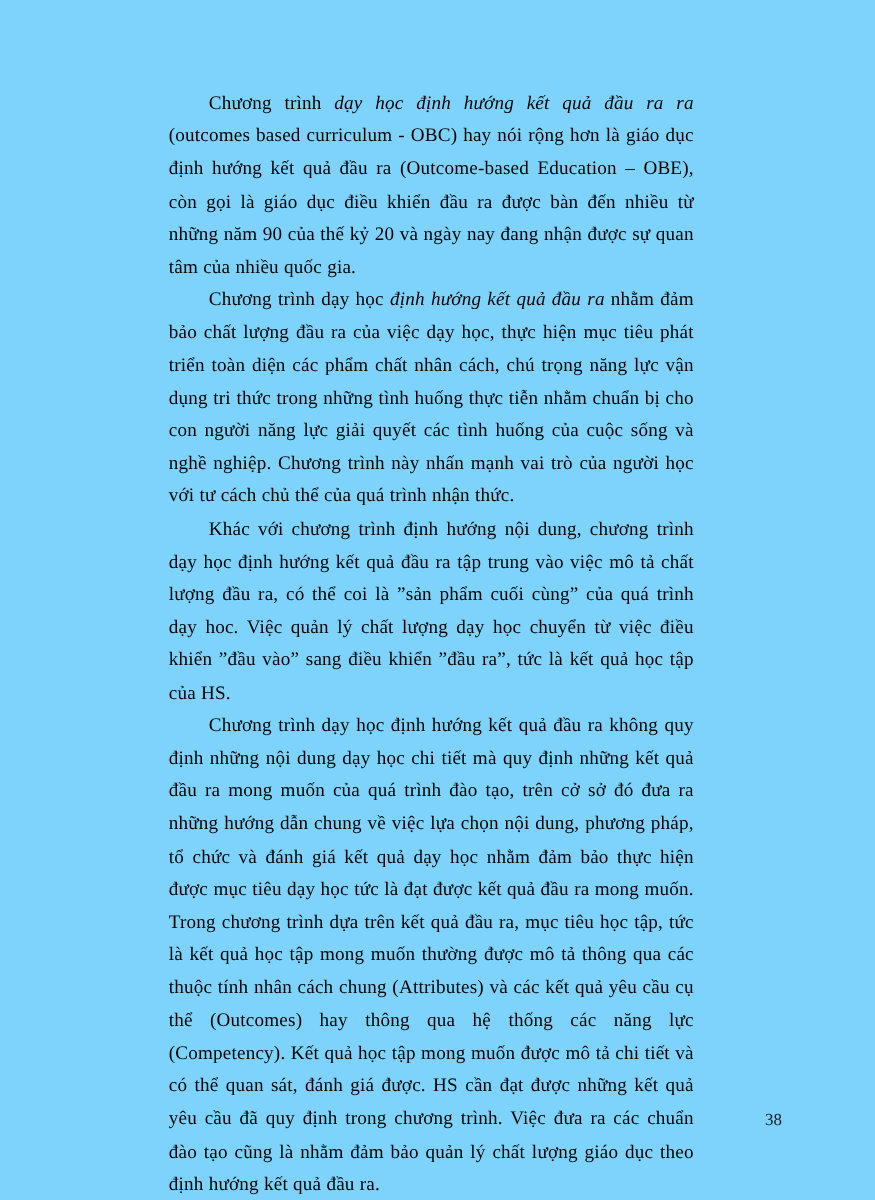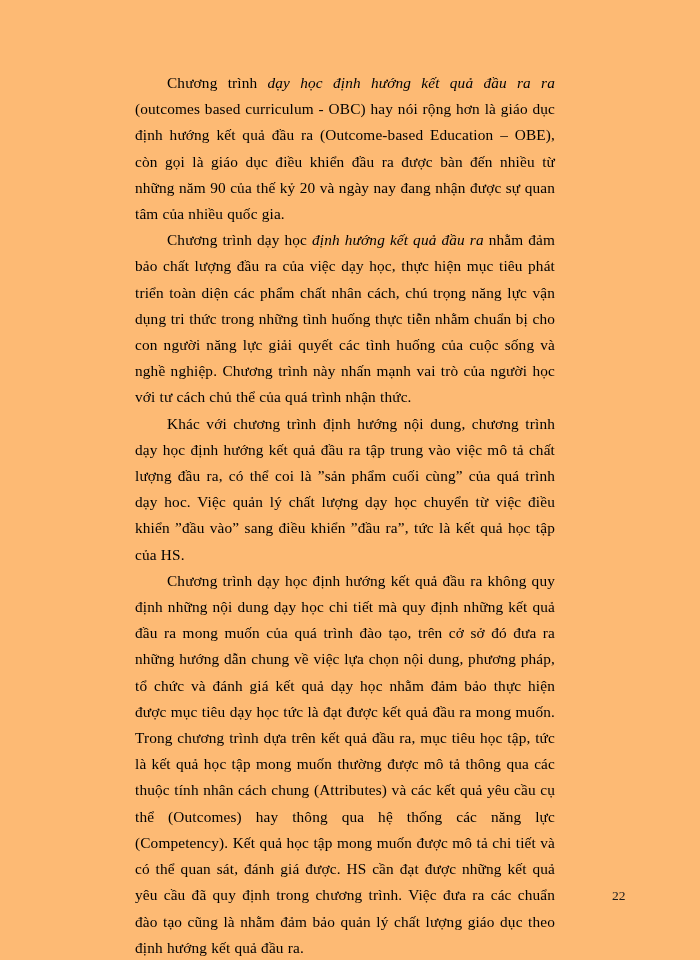--- a/index.html
+++ b/index.html
@@ -9,21 +9,21 @@
     background: #ffffff;
   }
   body {
     font-family: "Liberation Serif", "DejaVu Serif", serif;
     color: #000000;
   }
   .page {
     position: relative;
     width: 700px;
     height: 960px;
-    background: #fdba74;
+    background: #7dd3fc;
     box-sizing: border-box;
     overflow: hidden;
     padding-left: 20px;
   }
   .text-column {
     position: absolute;
     left: 135px;
     top: 70px;
     width: 420px;
   }
@@ -60,15 +60,15 @@
 <div class="page">
 
   <div class="text-column">
     <p class="para">Chương trình <i>dạy học định hướng kết quả đầu ra ra</i> (outcomes based curriculum - OBC) hay nói rộng hơn là giáo dục định hướng kết quả đầu ra (Outcome-based Education – OBE), còn gọi là giáo dục điều khiển đầu ra được bàn đến nhiều từ những năm 90 của thế kỷ 20 và ngày nay đang nhận được sự quan tâm của nhiều quốc gia.</p>
     <p class="para">Chương trình dạy học <i>định hướng kết quả đầu ra</i> nhằm đảm bảo chất lượng đầu ra của việc dạy học, thực hiện mục tiêu phát triển toàn diện các phẩm chất nhân cách, chú trọng năng lực vận dụng tri thức trong những tình huống thực tiễn nhằm chuẩn bị cho con người năng lực giải quyết các tình huống của cuộc sống và nghề nghiệp. Chương trình này nhấn mạnh vai trò của người học với tư cách chủ thể của quá trình nhận thức.</p>
     <p class="para">Khác với chương trình định hướng nội dung, chương trình dạy học định hướng kết quả đầu ra tập trung vào việc mô tả chất lượng đầu ra, có thể coi là ”sản phẩm cuối cùng”  của quá trình dạy hoc. Việc quản lý chất lượng dạy học chuyển từ việc điều khiển ”đầu vào” sang điều khiển ”đầu ra”, tức là kết quả học tập của HS.</p>
     <p class="para">Chương trình dạy học định hướng kết quả đầu ra không quy định những nội dung dạy học chi tiết mà quy định những kết quả đầu ra mong muốn của quá trình đào tạo, trên cở sở đó đưa ra những hướng dẫn chung về việc lựa chọn nội dung, phương pháp, tổ chức và đánh giá kết quả dạy học nhằm đảm bảo thực hiện được mục tiêu dạy học tức là đạt được kết quả đầu ra mong muốn. Trong chương trình dựa trên kết quả đầu ra, mục tiêu học tập, tức là kết quả học tập mong muốn thường được mô tả thông qua các thuộc tính nhân cách chung (Attributes) và các kết quả yêu cầu cụ thể (Outcomes) hay thông qua hệ thống các năng lực (Competency). Kết quả học tập mong muốn được mô tả chi tiết và có thể quan sát, đánh giá được. HS cần đạt được những kết quả yêu cầu đã quy định trong chương trình. Việc đưa ra các chuẩn đào tạo cũng là nhằm đảm bảo quản lý chất lượng giáo dục theo định hướng kết quả đầu ra.</p>
 
   </div>
 
-  <div class="page-number">22</div>
+  <div class="page-number">38</div>
 
 </div>
 
 </body></html>

